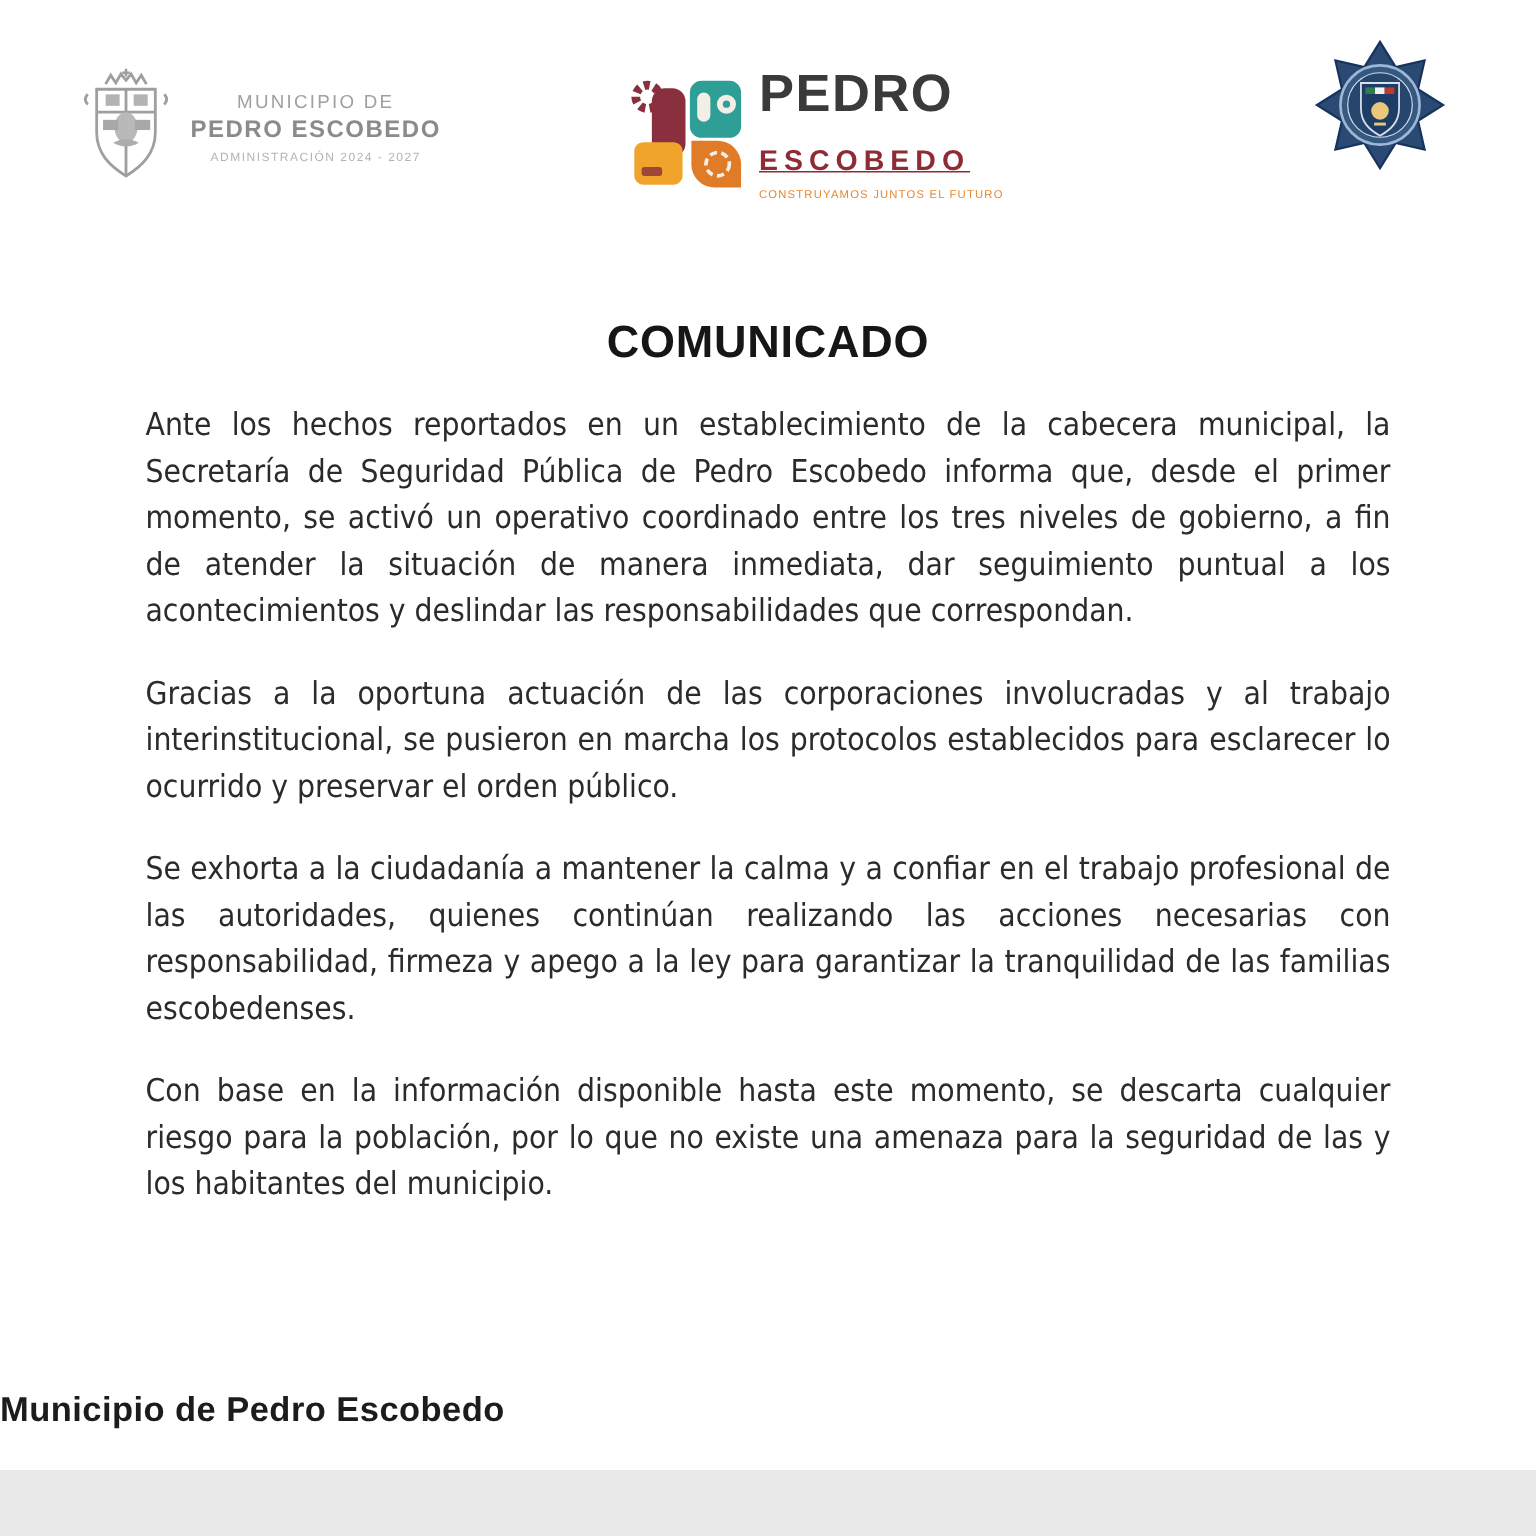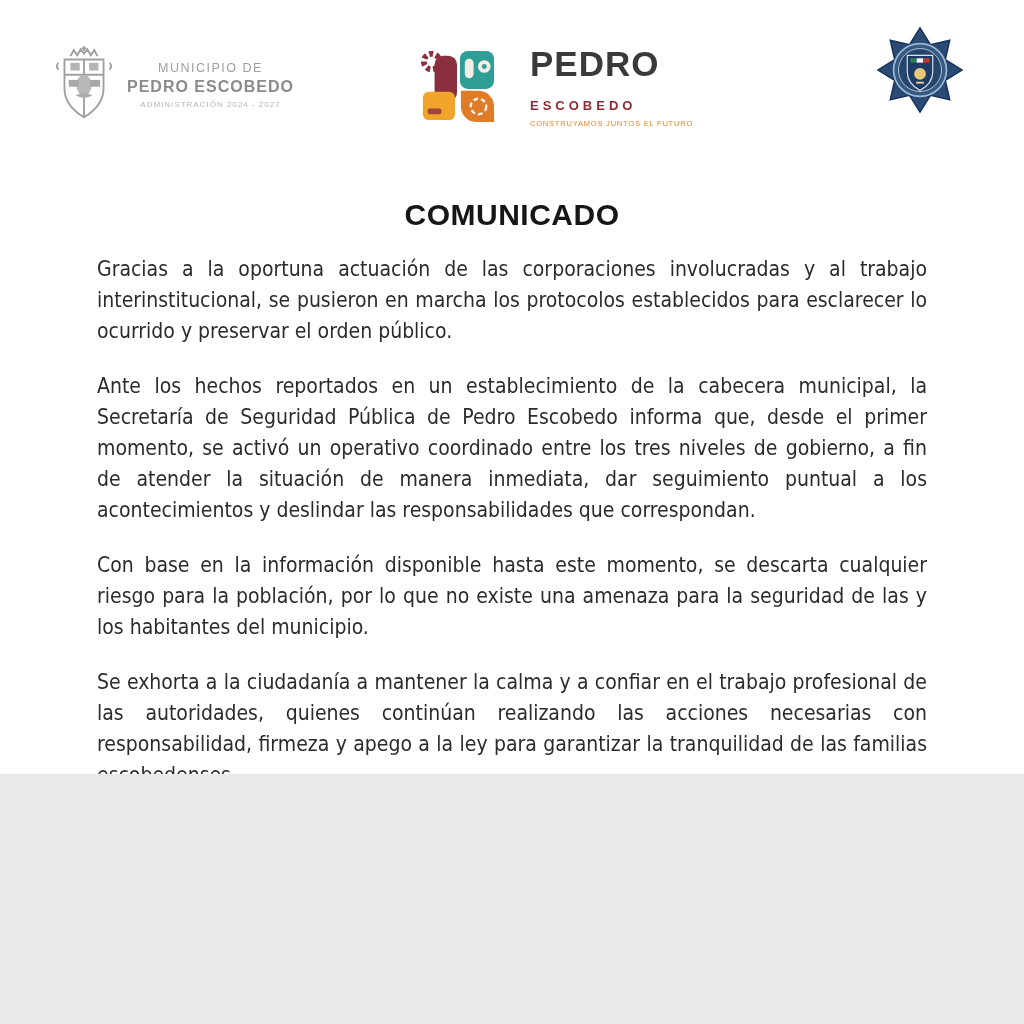--- a/index.html
+++ b/index.html
@@ -1,36 +1,36 @@
 <!DOCTYPE html>
 <html><head>
 <meta charset="utf-8">
 <style>
   html,body{margin:0;padding:0;}
   body{background:#e9e9e9;font-family:"Liberation Sans",sans-serif;}
   .page{
-    position:relative;width:1024px;height:774px;background:#ffffff;
+    position:relative;width:1024px;height:980px;background:#ffffff;
     margin:0 auto;overflow:hidden;
   }
   
   .header{position:absolute;top:0;left:0;width:100%;height:150px;}
   .logo-left{position:absolute;left:50px;top:40px;display:flex;align-items:center;}
   .logo-left svg{display:block;}
   .logo-left-text{margin-left:9px;text-align:center;color:#9a9a9a;}
   .ll-line1{font-size:12.5px;letter-spacing:1.5px;color:#a0a0a0;}
   .ll-line2{font-size:16px;font-weight:bold;letter-spacing:1px;color:#8b8b8b;margin-top:3px;}
   .ll-line3{font-size:8px;letter-spacing:1px;color:#b3b3b3;margin-top:4px;}
-  .logo-center{position:absolute;left:418px;top:46px;display:flex;align-items:center;gap:24px;}
+  .logo-center{position:absolute;left:418px;top:46px;display:flex;align-items:center;}
   .logo-center-text{margin-left:10px;}
   .lc-pedro{font-size:35px;font-weight:bold;letter-spacing:1px;color:#3a3a3a;line-height:34px;}
-  .lc-escobedo{font-size:13px;font-weight:bold;letter-spacing:4px;color:#8e2b35;margin-top:17px;}
+  .lc-escobedo{font-size:19px;font-weight:bold;letter-spacing:4px;color:#8e2b35;margin-top:17px;text-decoration:underline;}
   .lc-tagline{font-size:7.5px;font-weight:normal;letter-spacing:0.8px;color:#e8862d;margin-top:6px;}
   .logo-right{position:absolute;left:876px;top:26px;}
   
-  .doc{position:absolute;top:198px;left:97px;width:830px;}
+  .doc{position:absolute;top:212px;left:97px;width:830px;}
   .doc-title{
     text-align:center;font-size:30px;font-weight:bold;color:#161616;
     letter-spacing:0.5px;margin:0 0 22px 0;
   }
   .doc p{
     margin:0 0 24px 0;text-align:justify;
     font-size:21px;line-height:31px;color:#2b2b2b;
     font-family:"DejaVu Sans","Liberation Sans",sans-serif;
     font-stretch:condensed;
   }
@@ -106,23 +106,23 @@
           <rect x="48.2" y="33" width="6.6" height="4.5" fill="#c0392b"></rect>
           <circle cx="45" cy="49" r="6" fill="#e9c879"></circle>
           <path d="M41,58 h8" stroke="#e9c879" stroke-width="2"></path>
         </svg>
       </span>
     </div>
   </div>
 
   <div class="doc">
     <h1 class="doc-title">COMUNICADO</h1>
+    <p>Ante los hechos reportados en un establecimiento de la cabecera municipal, la Secretaría de Seguridad Pública de Pedro Escobedo informa que, desde el primer momento, se activó un operativo coordinado entre los tres niveles de gobierno, a fin de atender la situación de manera inmediata, dar seguimiento puntual a los acontecimientos y deslindar las responsabilidades que correspondan.</p>
     <p>Gracias a la oportuna actuación de las corporaciones involucradas y al trabajo interinstitucional, se pusieron en marcha los protocolos establecidos para esclarecer lo ocurrido y preservar el orden público.</p>
-    <p>Ante los hechos reportados en un establecimiento de la cabecera municipal, la Secretaría de Seguridad Pública de Pedro Escobedo informa que, desde el primer momento, se activó un operativo coordinado entre los tres niveles de gobierno, a fin de atender la situación de manera inmediata, dar seguimiento puntual a los acontecimientos y deslindar las responsabilidades que correspondan.</p>
+    <p>Se exhorta a la ciudadanía a mantener la calma y a confiar en el trabajo profesional de las autoridades, quienes continúan realizando las acciones necesarias con responsabilidad, firmeza y apego a la ley para garantizar la tranquilidad de las familias escobedenses.</p>
     <p>Con base en la información disponible hasta este momento, se descarta cualquier riesgo para la población, por lo que no existe una amenaza para la seguridad de las y los habitantes del municipio.</p>
-    <p>Se exhorta a la ciudadanía a mantener la calma y a confiar en el trabajo profesional de las autoridades, quienes continúan realizando las acciones necesarias con responsabilidad, firmeza y apego a la ley para garantizar la tranquilidad de las familias escobedenses.</p>
   </div>
 
   <div class="footer">
     <div class="footer-org">Municipio de Pedro Escobedo</div>
   </div>
 
 </div>
 
 </body></html>

